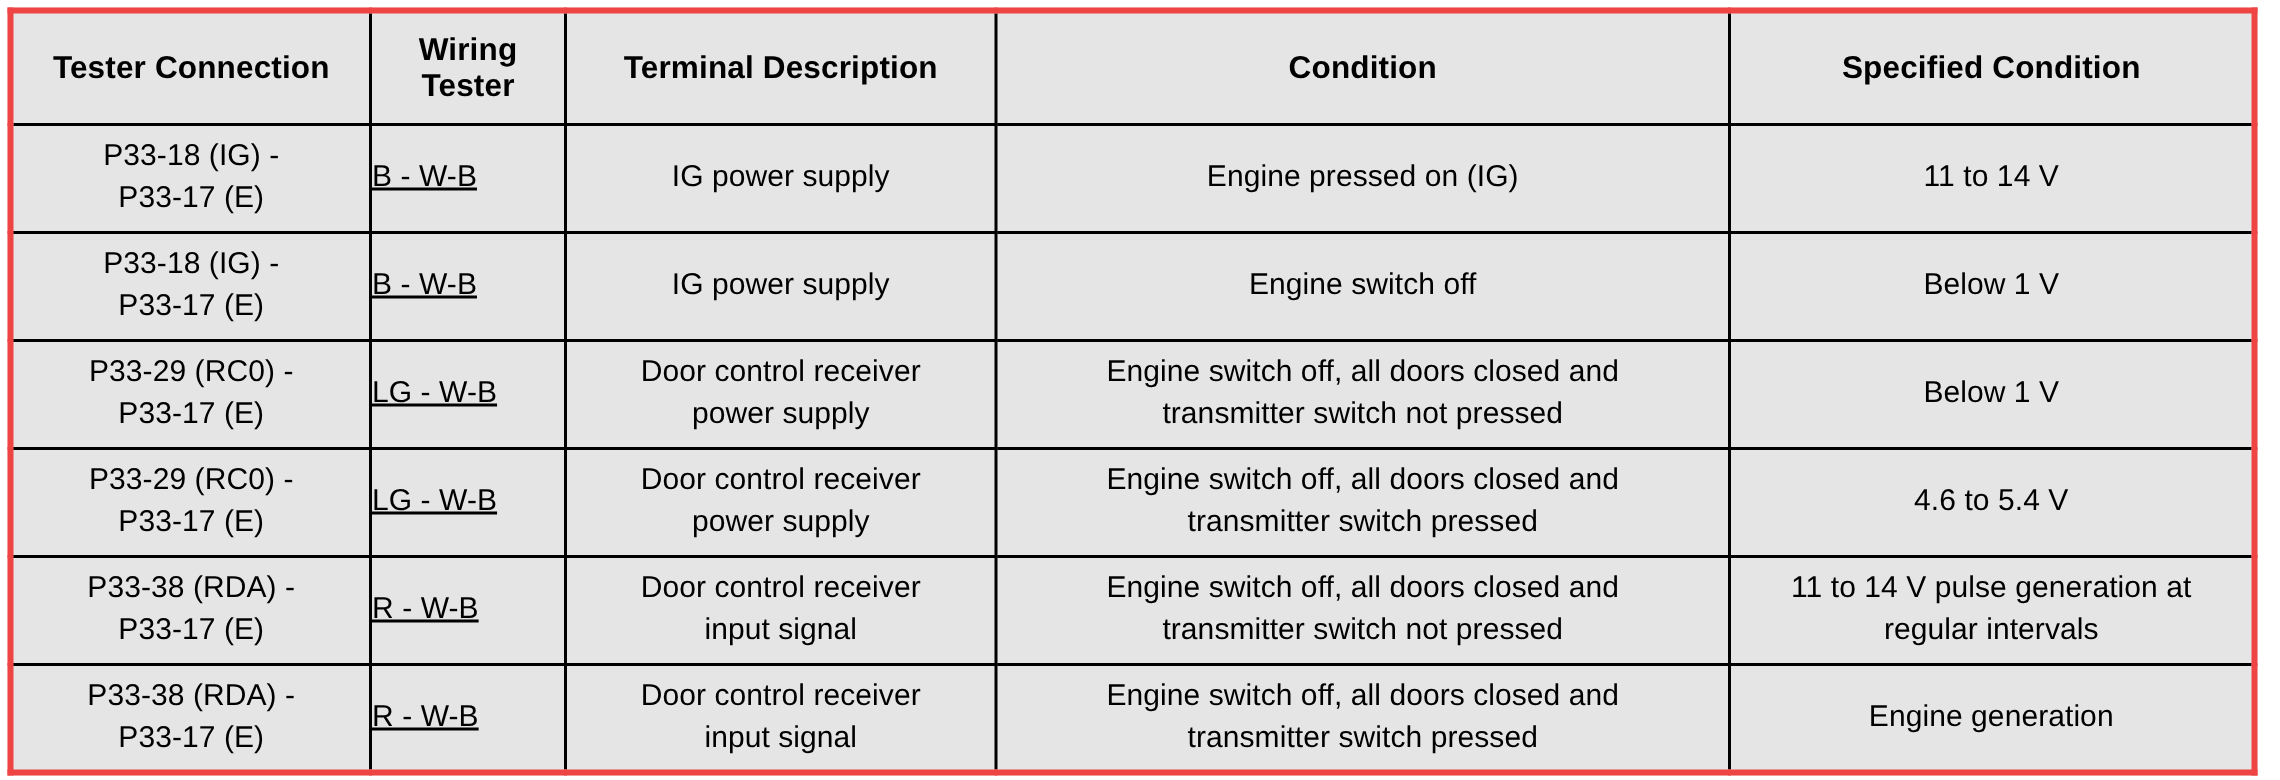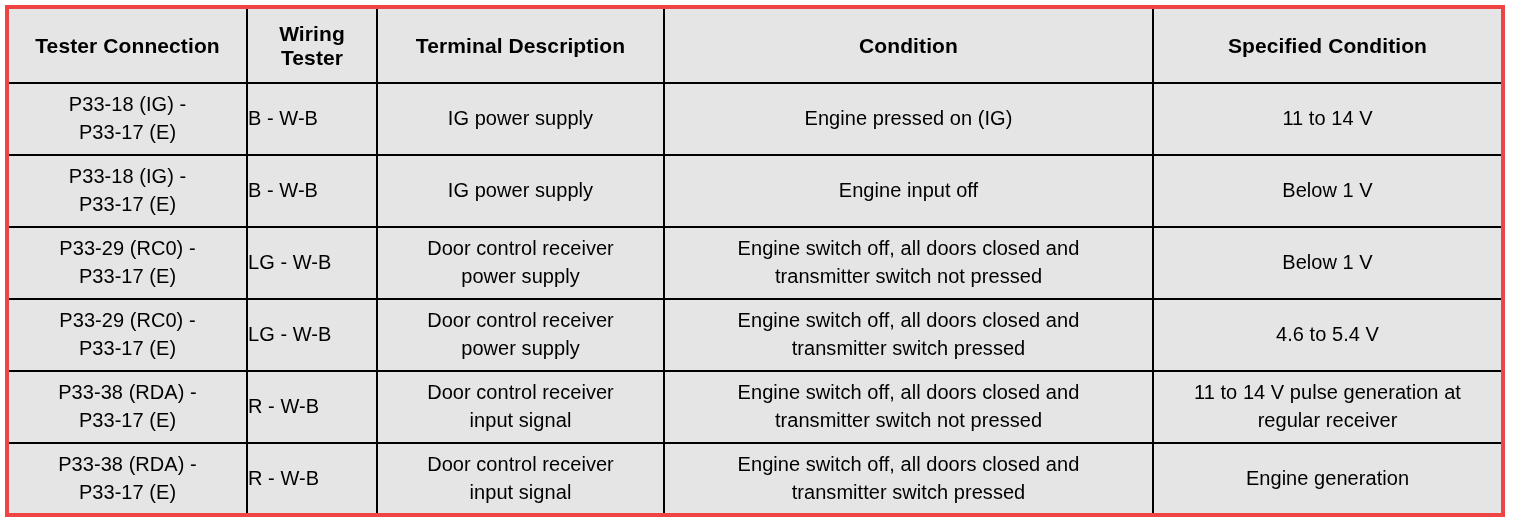--- a/index.html
+++ b/index.html
@@ -57,20 +57,21 @@
     height: 72px;
     font-size: 20px;
     font-weight: normal;
     line-height: 1.38;
     letter-spacing: 0.05px;
     padding: 4px 8px;
     text-align: left;
   }
   td.wiring-cell {
     padding-left: 10px;
+    text-decoration: underline;
   }
   .cell-line {
     display: block;
     white-space: nowrap;
     text-align: center;
   }
 </style>
 </head>
 <body>
 
@@ -117,21 +118,21 @@
       <tr>
         <td>
           <span class="cell-line">P33-18 (IG) -</span>
           <span class="cell-line">P33-17 (E)</span>
         </td>
         <td class="wiring-cell">B - W-B</td>
         <td>
           <span class="cell-line">IG power supply</span>
         </td>
         <td>
-          <span class="cell-line">Engine input off</span>
+          <span class="cell-line">Engine switch off</span>
         </td>
         <td>
           <span class="cell-line">Below 1 V</span>
         </td>
       </tr>
 
       <tr>
         <td>
           <span class="cell-line">P33-29 (RC0) -</span>
           <span class="cell-line">P33-17 (E)</span>
@@ -178,21 +179,21 @@
         <td>
           <span class="cell-line">Door control receiver</span>
           <span class="cell-line">input signal</span>
         </td>
         <td>
           <span class="cell-line">Engine switch off, all doors closed and</span>
           <span class="cell-line">transmitter switch not pressed</span>
         </td>
         <td>
           <span class="cell-line">11 to 14 V pulse generation at</span>
-          <span class="cell-line">regular receiver</span>
+          <span class="cell-line">regular intervals</span>
         </td>
       </tr>
 
       <tr>
         <td>
           <span class="cell-line">P33-38 (RDA) -</span>
           <span class="cell-line">P33-17 (E)</span>
         </td>
         <td class="wiring-cell">R - W-B</td>
         <td>

